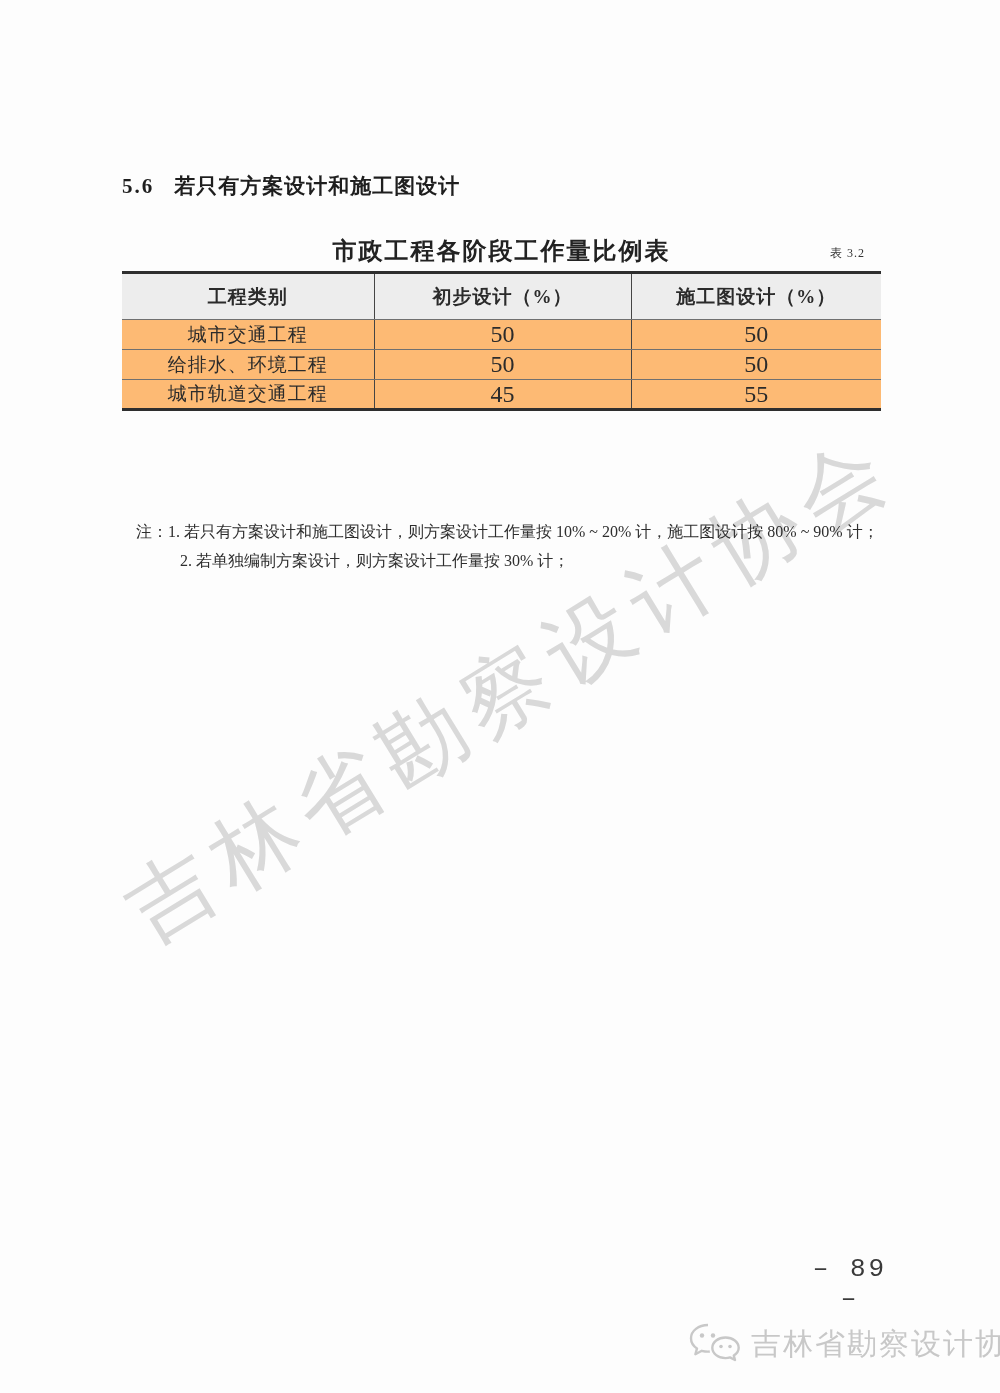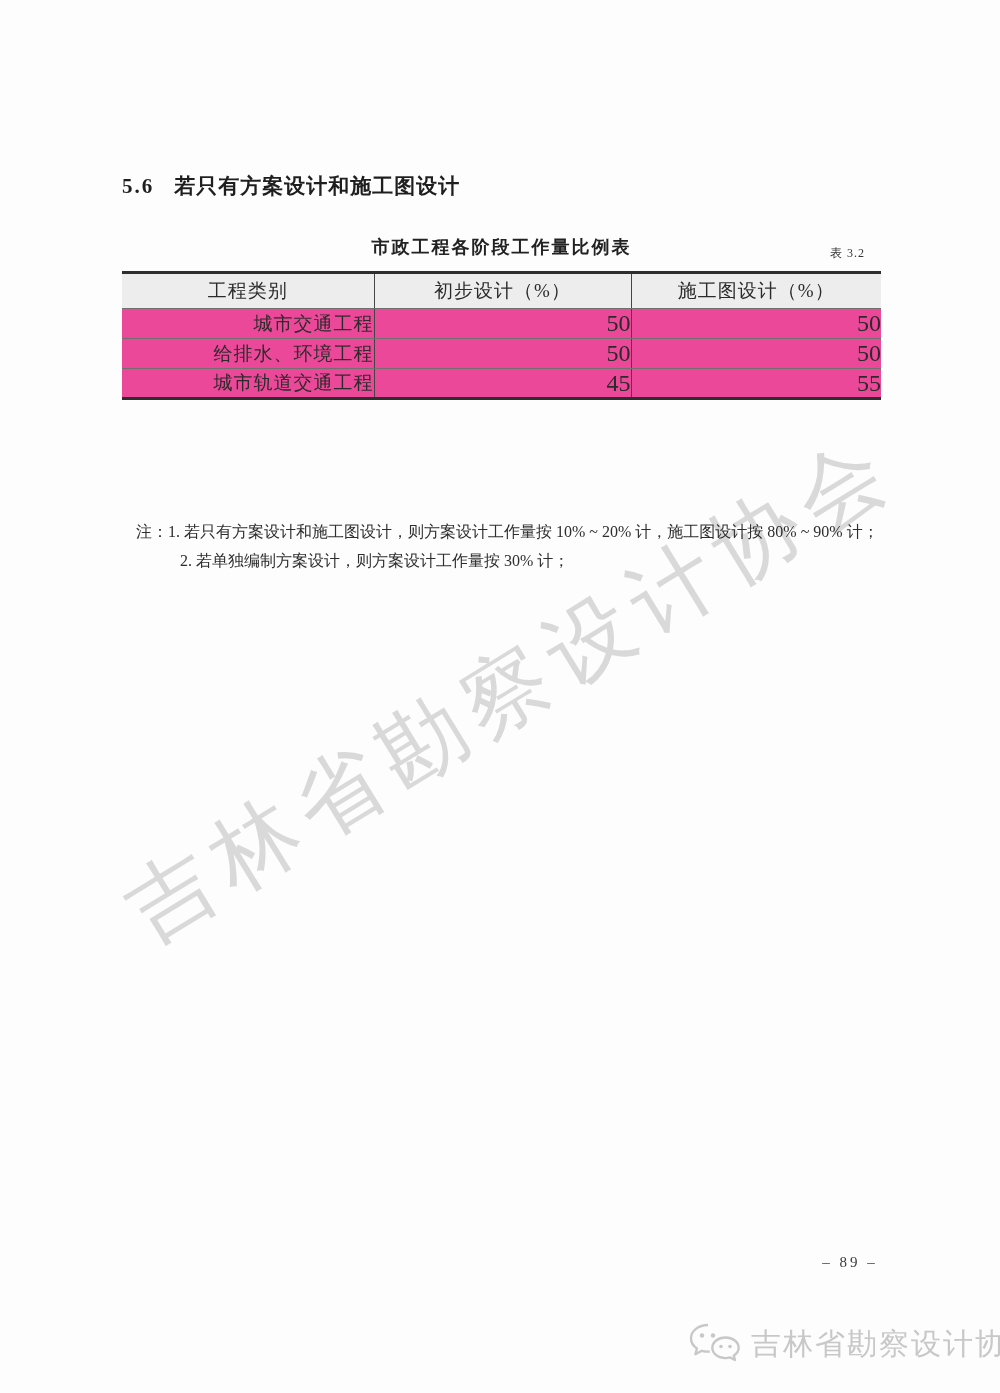--- a/index.html
+++ b/index.html
@@ -43,68 +43,68 @@
   .section-heading .num { margin-right:20px; letter-spacing:2px; }
 
   
   .table-title-row {
     position:absolute; left:122px; top:235px; width:759px; height:32px;
   }
   .table-title {
     position:absolute; left:0; right:0; top:0;
     text-align:center;
     font-family:"Liberation Sans","DejaVu Sans",sans-serif;
-    font-weight:700; font-size:18px; letter-spacing:2px;
+    font-weight:700; font-size:24px; letter-spacing:2px;
     color:#222;
   }
   .table-label {
     position:absolute; right:16px; top:10px;
     font-size:12px; color:#333; letter-spacing:1px;
   }
 
   
   .ratio-table {
     position:absolute; left:122px; top:271px; width:759px;
     border-collapse:collapse; table-layout:fixed;
     border-top:3px solid #2e2e2e;
     border-bottom:3px solid #2e2e2e;
     font-size:19px; color:#2b2b2b;
   }
   .ratio-table th {
-    height:36px;
+    height:47px;
     background:#ededed;
-    font-weight:400;
+    font-weight:700;
     border-bottom:1.5px solid #707070;
     text-align:center; vertical-align:middle;
     letter-spacing:1px;
   }
   .ratio-table td {
     height:30px;
     border-bottom:1.5px solid #707070;
-    text-align:right; vertical-align:middle;
+    text-align:center; vertical-align:middle;
     letter-spacing:1px;
-    background:#ec4899;
+    background:#fdba74;
   }
   .ratio-table tr:last-child td { border-bottom:none; }
   .ratio-table th + th, .ratio-table td + td { border-left:1.5px solid #454545; }
   .ratio-table td.num { font-size:24px; letter-spacing:0; }
 
   
   .notes {
     position:absolute; left:136px; top:517px; width:752px;
     font-size:16px; line-height:29px; color:#2e2e2e;
   }
   .note-first { padding-left:44px; text-indent:-44px; }
   .note-rest  { margin-left:44px; }
 
   
   .page-number {
     position:absolute; left:800px; top:1254px; width:100px;
     text-align:center;
-    font-size:15px; color:#3a3a3a; letter-spacing:3px;
+    font-size:26px; color:#3a3a3a; letter-spacing:3px;font-family:Liberation Mono, monospace;
   }
 
   
   .footer-brand {
     position:absolute; left:688px; top:1322px;
     display:flex; align-items:center; gap:9px;
     color:#c8c8c8;
     font-family:"Liberation Sans","DejaVu Sans",sans-serif;
     font-size:30px; letter-spacing:2px; font-weight:400;
     white-space:nowrap;

